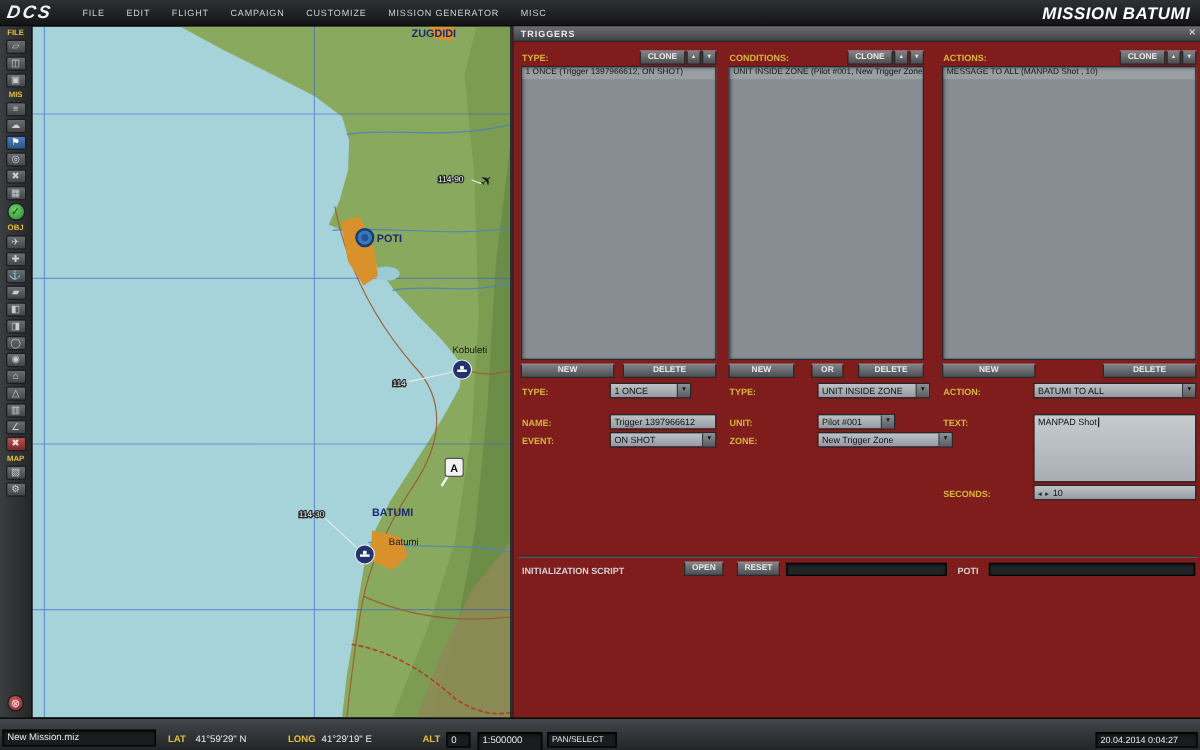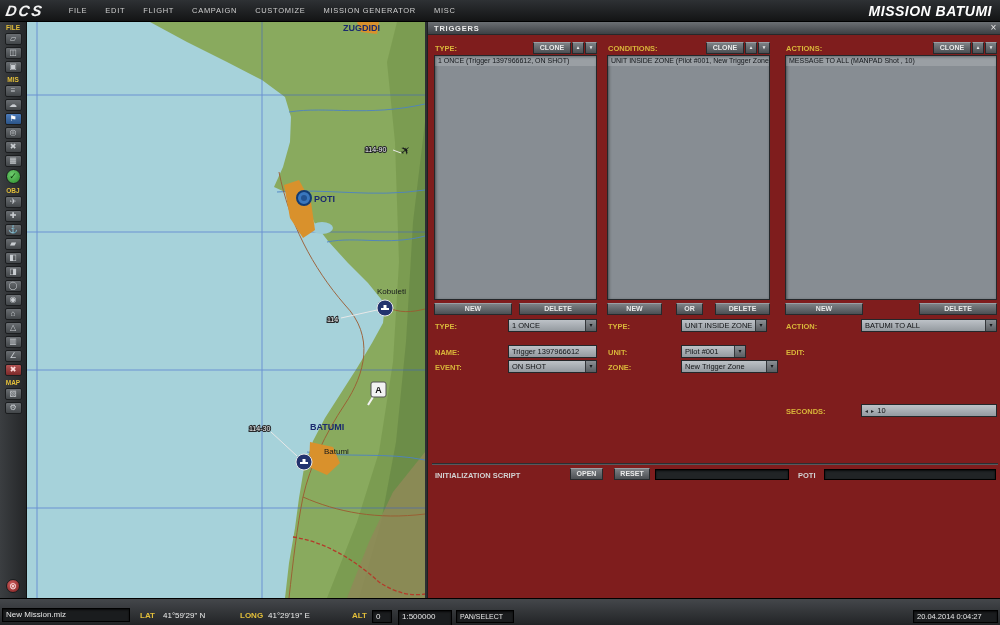--- a/index.html
+++ b/index.html
@@ -215,21 +215,21 @@
     <div class="btn" style="right:26px;top:0;width:38px">CLONE</div>
     <div class="btn spin" style="right:13px;top:0;width:12px">▴</div>
     <div class="btn spin" style="right:0;top:0;width:12px">▾</div>
     <div class="listbox">
       <div class="list-item">1 ONCE (Trigger 1397966612, ON SHOT)</div>
     </div>
     <div class="btn" style="left:0;top:261px;width:78px">NEW</div>
     <div class="btn" style="right:0;top:261px;width:78px">DELETE</div>
 
     <div class="ylabel" style="left:1px;top:280px">TYPE:</div>
-    <div class="field" style="top:277px;left:74px;width:89px">
+    <div class="field" style="top:277px;left:74px;width:68px">
       <span>1 ONCE</span>
       <span class="dd-arrow">▾</span>
     </div>
     <div class="ylabel" style="left:1px;top:306px">NAME:</div>
     <div class="field" style="top:303px;left:74px;width:89px">
       <span>Trigger 1397966612</span>
     </div>
     <div class="ylabel" style="left:1px;top:321px">EVENT:</div>
     <div class="field" style="top:318px;left:74px;width:89px">
       <span>ON SHOT</span>
@@ -243,31 +243,31 @@
     <div class="btn spin" style="right:13px;top:0;width:12px">▴</div>
     <div class="btn spin" style="right:0;top:0;width:12px">▾</div>
     <div class="listbox">
       <div class="list-item">UNIT INSIDE ZONE (Pilot #001, New Trigger Zone)</div>
     </div>
     <div class="btn" style="left:0;top:261px;width:55px">NEW</div>
     <div class="btn" style="left:69px;top:261px;width:27px">OR</div>
     <div class="btn" style="left:108px;top:261px;width:55px">DELETE</div>
 
     <div class="ylabel" style="left:1px;top:280px">TYPE:</div>
-    <div class="field" style="top:277px;left:74px;width:86px">
+    <div class="field" style="top:277px;left:74px;width:94px">
       <span>UNIT INSIDE ZONE</span>
       <span class="dd-arrow">▾</span>
     </div>
     <div class="ylabel" style="left:1px;top:306px">UNIT:</div>
     <div class="field" style="top:303px;left:74px;width:65px">
       <span>Pilot #001</span>
       <span class="dd-arrow">▾</span>
     </div>
     <div class="ylabel" style="left:1px;top:321px">ZONE:</div>
-    <div class="field" style="top:318px;left:74px;width:97px">
+    <div class="field" style="top:318px;left:74px;width:113px">
       <span>New Trigger Zone</span>
       <span class="dd-arrow">▾</span>
     </div>
   </div>
 
   <div class="col" id="col3">
     <div class="ylabel" style="left:1px;top:2px">ACTIONS:</div>
     <div class="btn" style="right:26px;top:0;width:38px">CLONE</div>
     <div class="btn spin" style="right:13px;top:0;width:12px">▴</div>
     <div class="btn spin" style="right:0;top:0;width:12px">▾</div>
@@ -275,21 +275,24 @@
       <div class="list-item">MESSAGE TO ALL (MANPAD Shot , 10)</div>
     </div>
     <div class="btn" style="left:0;top:261px;width:78px">NEW</div>
     <div class="btn" style="right:0;top:261px;width:78px">DELETE</div>
 
     <div class="ylabel" style="left:1px;top:280px">ACTION:</div>
     <div class="field" style="top:277px;left:76px;width:136px">
       <span>BATUMI TO ALL</span>
       <span class="dd-arrow">▾</span>
     </div>
-    <div class="ylabel" style="left:1px;top:306px">EDIT:</div>
+    <div class="ylabel" style="left:1px;top:306px">TEXT:</div>
+    <div class="textarea" style="top:303px;left:76px;width:136px;height:57px">
+      <span>MANPAD Shot</span><span class="caret"></span>
+    </div>
     <div class="ylabel" style="left:1px;top:365px">SECONDS:</div>
     <div class="field" style="top:362px;left:76px;width:136px">
       <span class="spin-arrow">◂</span>
       <span class="spin-arrow">▸</span>
       <span>10</span>
     </div>
   </div>
 
   <div id="divider"></div>
   <div class="glabel" style="left:7px;top:449px">INITIALIZATION SCRIPT</div>

